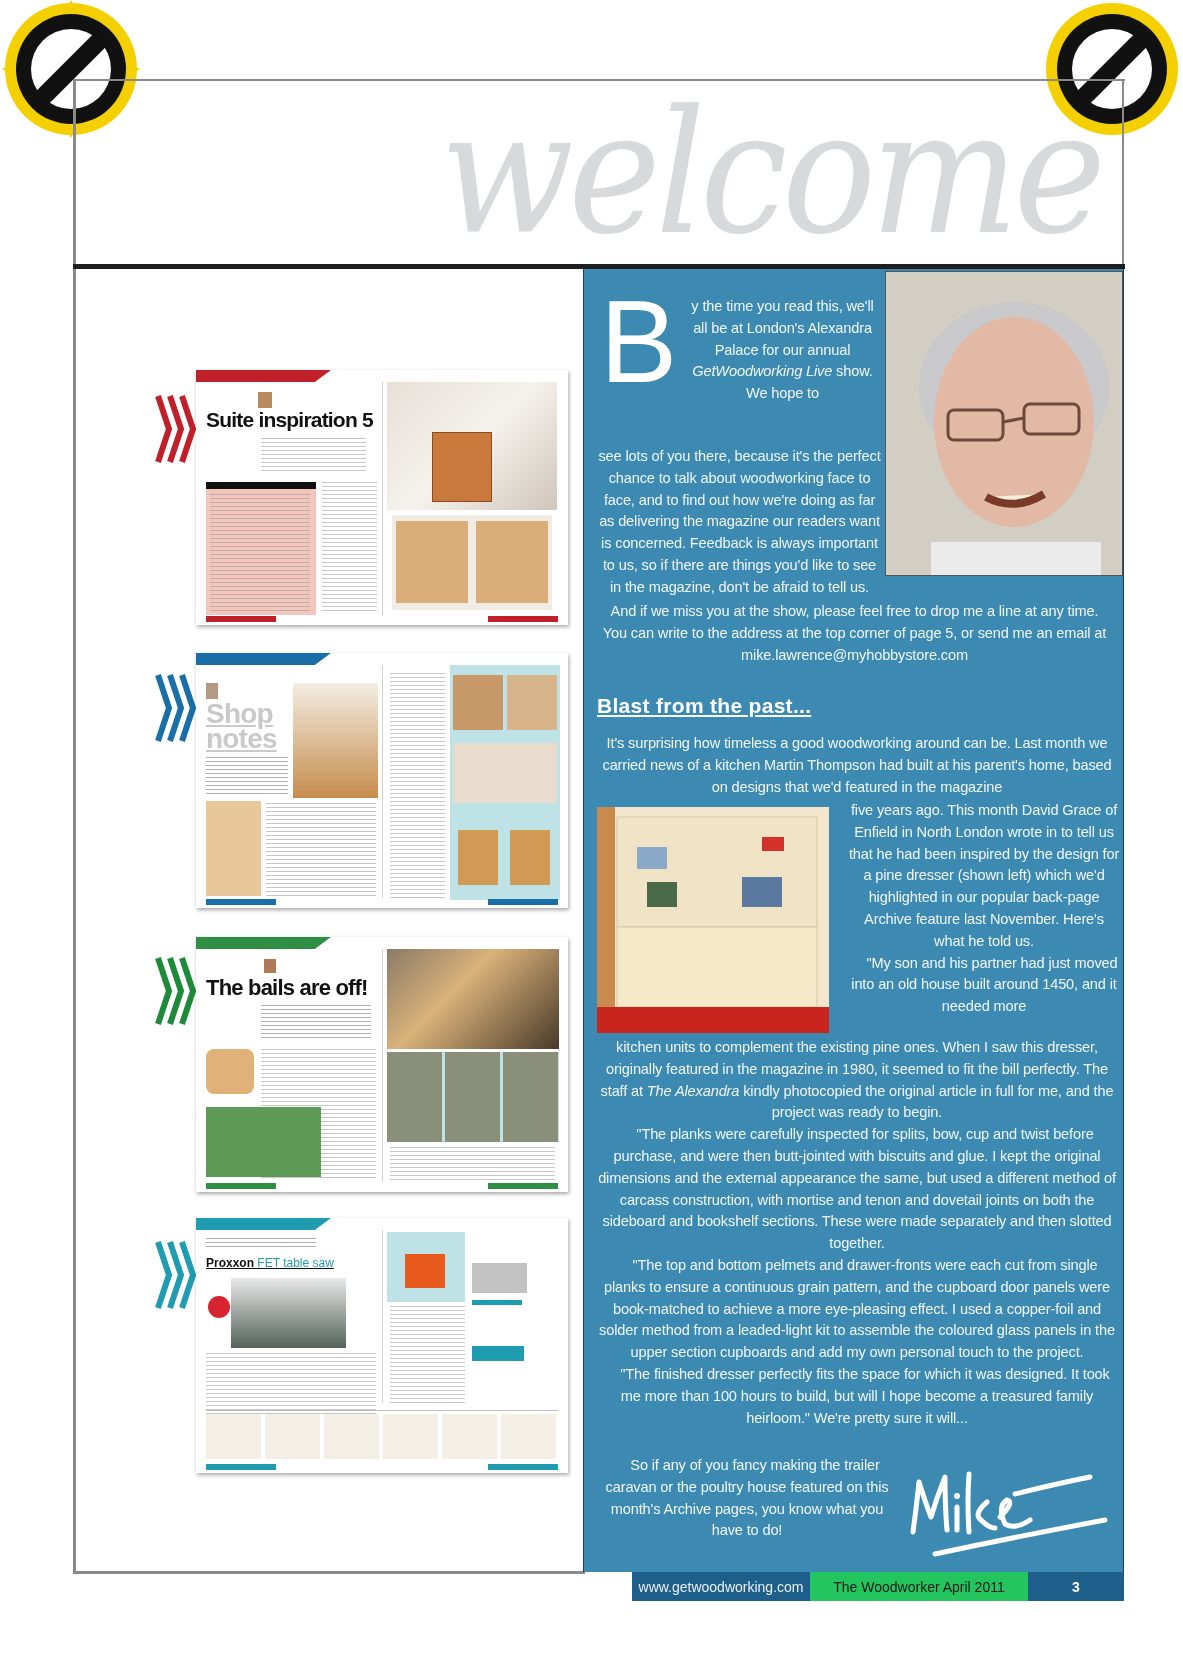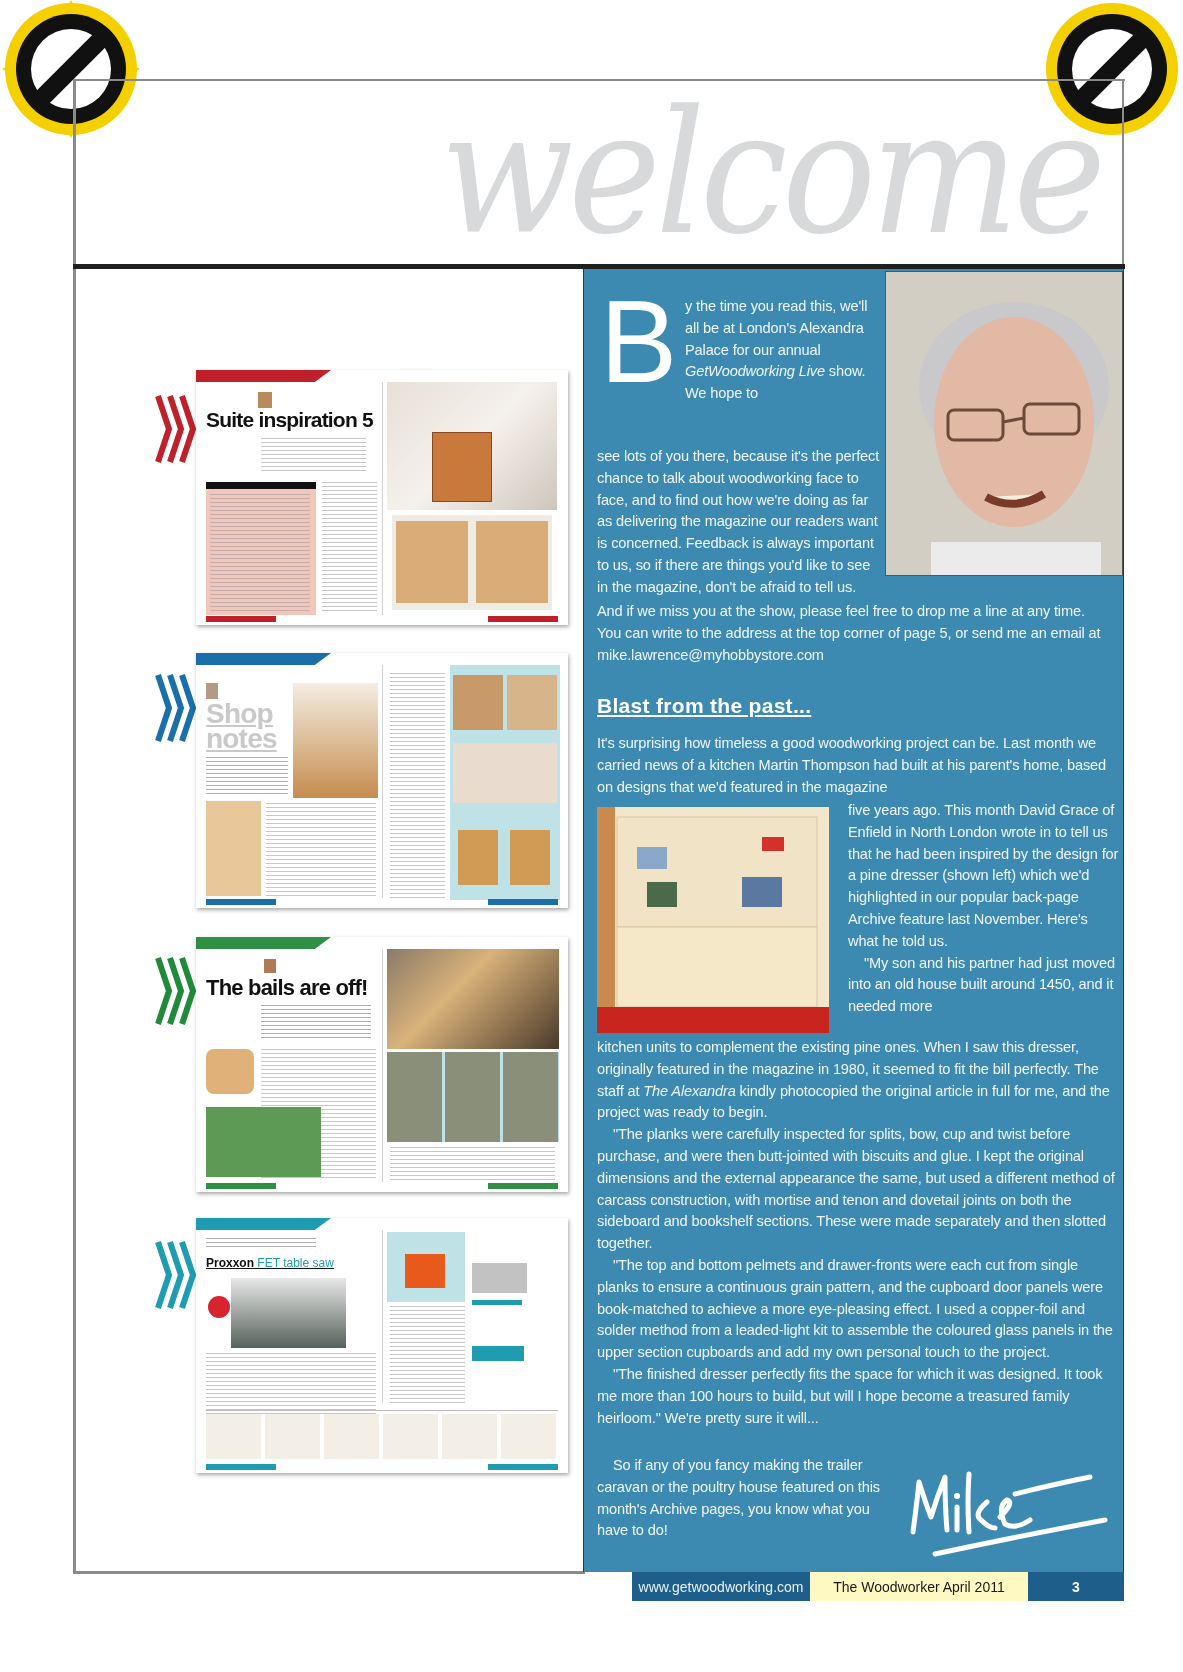--- a/index.html
+++ b/index.html
@@ -19,41 +19,41 @@
   .title-rule { position: absolute; left: 73px; top: 264px; width: 1052px; height: 5px; background: #1f1f22; }
 
   
   .blue-panel { position: absolute; left: 583px; top: 269px; width: 541px; height: 1303px; background: #3c8ab2; border-left: 1px solid #1d3d55; border-right: 1px solid #1d3d55; }
 
   .editor-photo { position: absolute; left: 885px; top: 271px; width: 238px; height: 305px; background: #d2cec4; overflow: hidden; border: 1px solid #555; }
 
   .drop-cap { position: absolute; left: 600px; top: 292px; font-family: "Liberation Sans", sans-serif;
     font-size: 116px; line-height: 100px; color: #ffffff; font-weight: normal; }
 
-  .body-text { position: absolute; color: #f1f6f9; font-size: 14.6px; line-height: 21.8px; letter-spacing: -0.15px; }
+  .body-text { position: absolute; color: #f1f6f9; font-size: 14.6px; line-height: 21.8px; letter-spacing: -0.15px; text-align: center; }
   .intro-top { left: 685px; top: 296px; width: 195px; }
   .intro-rest { left: 597px; top: 405px; width: 285px; margin-top: 41px; }
   .intro-full { left: 597px; top: 601px; width: 515px; }
 
   .section-heading { position: absolute; left: 597px; top: 694px; font-size: 21px; font-weight: bold;
     color: #ffffff; text-decoration: underline; letter-spacing: 0.3px; }
 
   .blast-top { left: 597px; top: 733px; width: 520px; }
   .dresser-photo { position: absolute; left: 597px; top: 807px; width: 232px; height: 226px; background: #efe1c4; overflow: hidden; }
   .blast-side { left: 848px; top: 800px; width: 272px; }
   .blast-main { left: 597px; top: 1037px; width: 520px; }
   .closing { left: 597px; top: 1455px; width: 300px; }
   .indent { display: inline-block; width: 16px; }
 
   .signature { position: absolute; left: 905px; top: 1462px; width: 210px; height: 100px; }
 
   
   .footer { position: absolute; left: 632px; top: 1572px; height: 29px; width: 492px; display: flex; font-size: 14px; }
   .footer-url { width: 178px; background: #1d5f8a; color: #e9f1f6; display: flex; align-items: center; justify-content: center; font-size: 14px; }
-  .footer-issue { width: 218px; background: #fef9c3; color: #1a1a1a; display: flex; align-items: center; justify-content: center; }
+  .footer-issue { width: 218px; background: #22c55e; color: #1a1a1a; display: flex; align-items: center; justify-content: center; }
   .footer-page { flex: 1; background: #1d5f8a; color: #ffffff; font-weight: bold; display: flex; align-items: center; justify-content: center; }
 
   
   .thumb { position: absolute; left: 196px; width: 372px; height: 255px; background: #ffffff;
     box-shadow: 1px 2px 4px rgba(0,0,0,0.35); overflow: hidden; }
   .thumb-1 { top: 370px; }
   .thumb-2 { top: 653px; }
   .thumb-3 { top: 937px; }
   .thumb-4 { top: 1218px; }
   .thumb-banner { position: absolute; left: 0; top: 0; width: 135px; height: 12px; clip-path: polygon(0 0, 100% 0, 88% 100%, 0 100%); }
@@ -234,21 +234,21 @@
 <div class="drop-cap">B</div>
 
 <div class="body-text intro-top">
   <span>y the time you read this, we'll all be at London's Alexandra Palace for our annual </span><i>GetWoodworking Live</i><span> show. We hope to</span>
 </div>
 <div class="body-text intro-rest">see lots of you there, because it's the perfect chance to talk about woodworking face to face, and to find out how we're doing as far as delivering the magazine our readers want is concerned. Feedback is always important to us, so if there are things you'd like to see in the magazine, don't be afraid to tell us.</div>
 <div class="body-text intro-full">And if we miss you at the show, please feel free to drop me a line at any time. You can write to the address at the top corner of page 5, or send me an email at mike.lawrence@myhobbystore.com</div>
 
 <div class="section-heading">Blast from the past...</div>
 
-<div class="body-text blast-top">It's surprising how timeless a good woodworking project can be. Last month we carried news of a kitchen Martin Thompson had built at his parent's home, based on designs that we'd featured in the magazine</div>
+<div class="body-text blast-top">It's surprising how timeless a good woodworking around can be. Last month we carried news of a kitchen Martin Thompson had built at his parent's home, based on designs that we'd featured in the magazine</div>
 
 <div class="dresser-photo">
   <svg width="232" height="226" viewBox="0 0 232 226">
     <rect width="232" height="226" fill="#f3e6cc"></rect>
     <rect x="0" y="0" width="18" height="226" fill="#c98a4e"></rect>
     <rect x="20" y="10" width="200" height="110" fill="#f1e4c6" stroke="#d8c6a2"></rect>
     <rect x="40" y="40" width="30" height="22" fill="#8aa8c8"></rect>
     <rect x="165" y="30" width="22" height="14" fill="#d2322a"></rect>
     <rect x="50" y="75" width="30" height="25" fill="#4a6a4a"></rect>
     <rect x="145" y="70" width="40" height="30" fill="#5a78a0"></rect>

